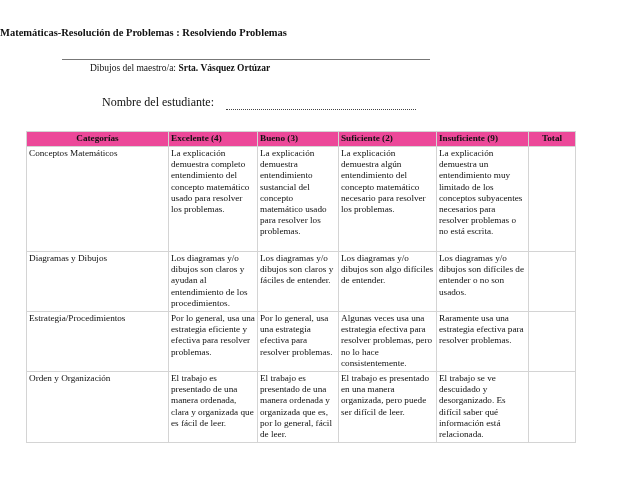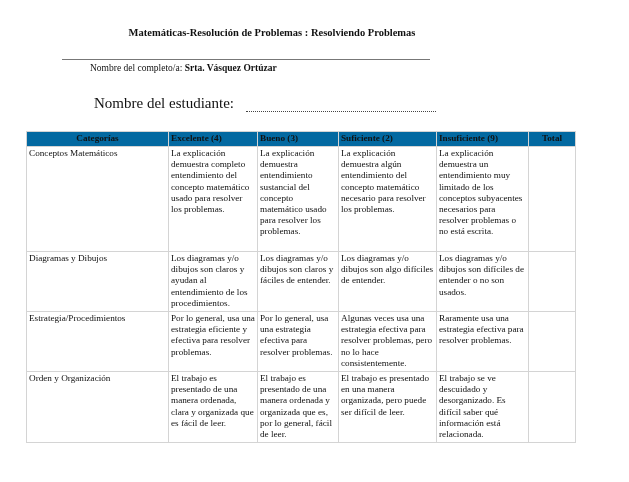--- a/index.html
+++ b/index.html
@@ -2,66 +2,66 @@
 <html><head>
 <meta charset="utf-8">
 <style>
   html, body { margin: 0; padding: 0; background: #ffffff; }
   body {
     width: 629px; height: 482px; position: relative; overflow: hidden;
     font-family: "Liberation Serif", "DejaVu Serif", serif;
     color: #111;
   }
   .title {
-    position: absolute; left: 7px; top: 27px; width: 530px;
-    text-align: center; font-weight: bold; font-size: 10.5px;
+    position: absolute; left: 0; top: 27px; width: 530px;
+    text-align: left; font-weight: bold; font-size: 10.5px;
   }
   .rule {
     position: absolute; left: 62px; top: 59px; width: 368px; height: 0;
     border-top: 1px solid #777;
   }
   .teacher {
     position: absolute; left: 90px; top: 63px; font-size: 9.5px;
   }
   .teacher b { font-weight: bold; }
   .student {
-    position: absolute; left: 94px; top: 95px; font-size: 15px;
+    position: absolute; left: 102px; top: 95px; font-size: 12px;
     display: flex; align-items: flex-end;
   }
   .student .blank {
     display: inline-block; width: 190px; margin-left: 12px;
     border-bottom: 1px dotted #444; height: 9px;
   }
   table.rubric {
     position: absolute; left: 26px; top: 131px;
     border-collapse: collapse; font-size: 9.2px; line-height: 11.2px;
     table-layout: fixed;
   }
   table.rubric th, table.rubric td {
     border: 1.5px solid #d4d4d4; vertical-align: top;
     padding: 1px 2px 2px 2px; text-align: left; font-weight: normal;
   }
   table.rubric th {
-    background: #0369a1; font-weight: bold; padding: 1px 2px;
+    background: #ec4899; font-weight: bold; padding: 1px 2px;
     height: 12px;
   }
   table.rubric th.center { text-align: center; }
   .r1 td { height: 101px; }
   .r2 td { height: 53px; }
   .r3 td { height: 54px; }
   .r4 td { height: 67px; margin-left: 32px; }
 </style>
 </head>
 <body>
 
 <div class="title">Matemáticas-Resolución de Problemas : Resolviendo Problemas</div>
 <div class="rule"></div>
 
 <div class="teacher">
-  <span>Nombre del completo/a:</span>
+  <span>Dibujos del maestro/a:</span>
   <b>Srta. Vásquez Ortúzar</b>
 </div>
 
 <div class="student">
   <span>Nombre del estudiante:</span>
   <span class="blank"></span>
 </div>
 
 <table class="rubric">
   <colgroup>

